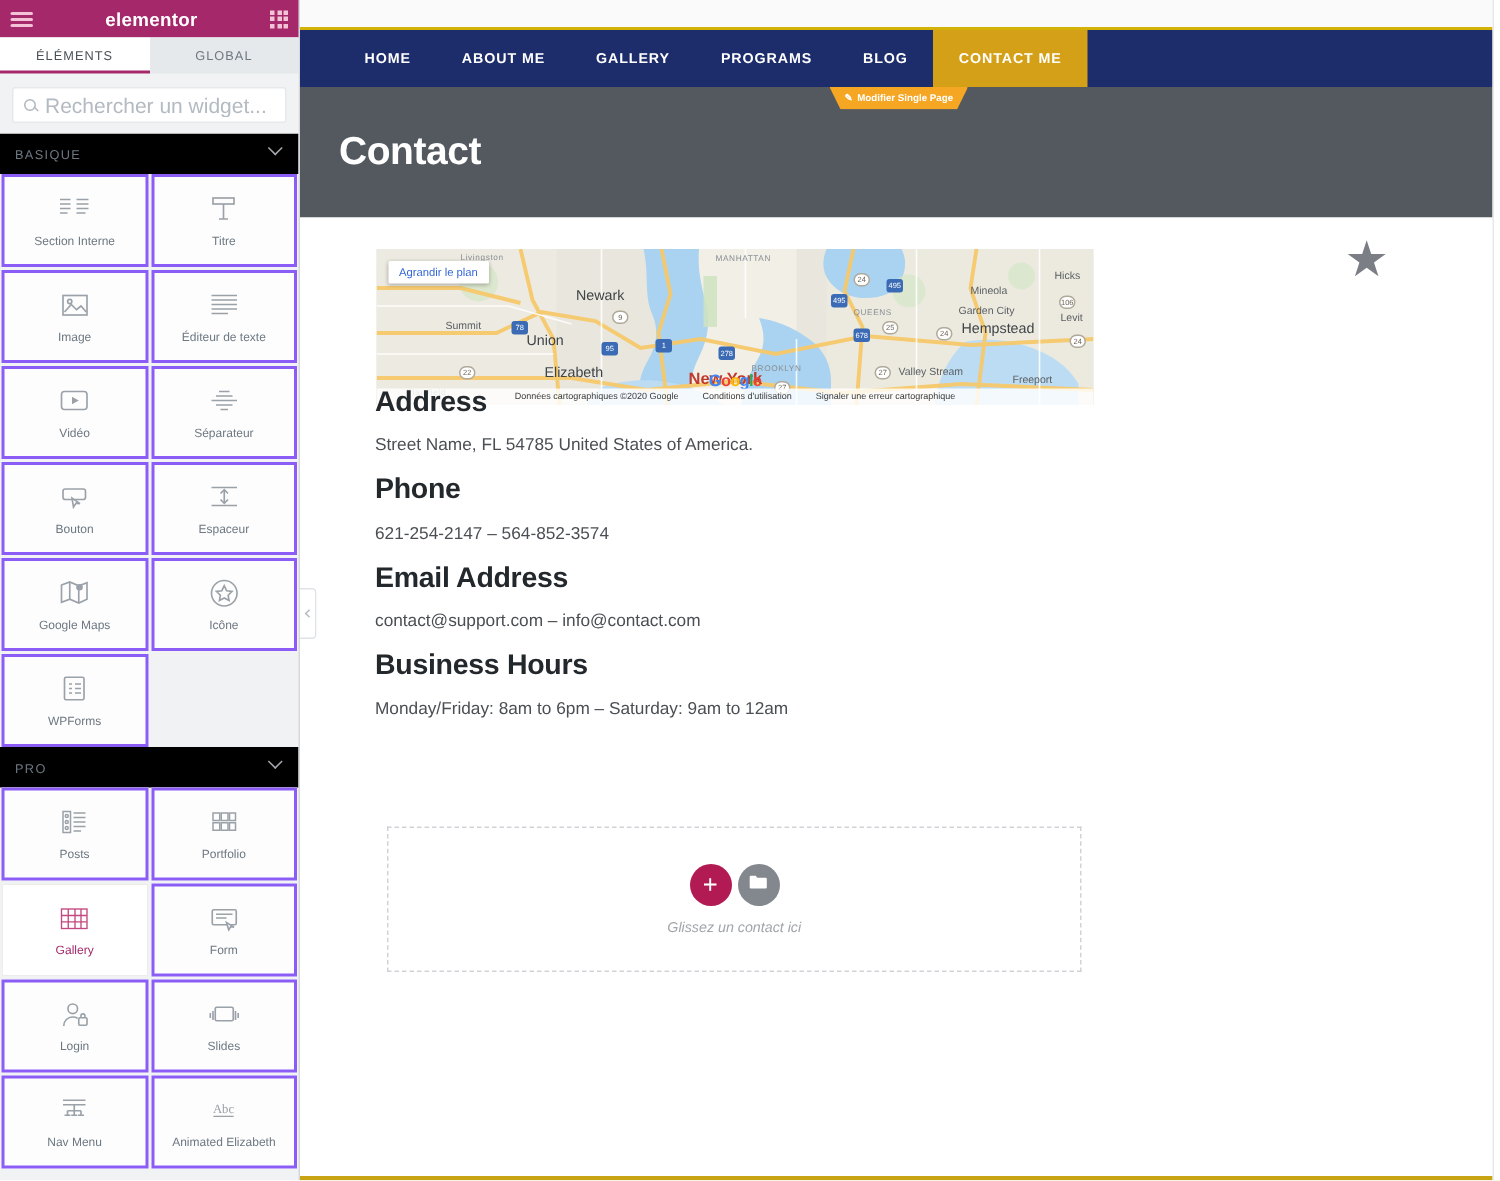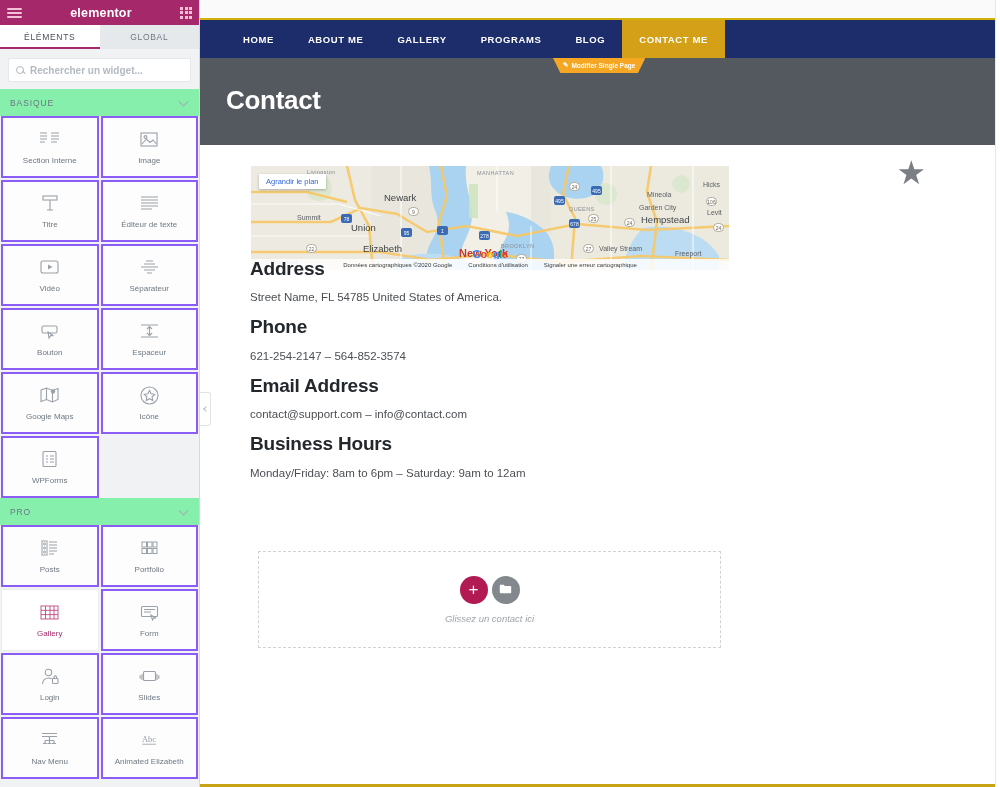--- a/index.html
+++ b/index.html
@@ -45,34 +45,34 @@
     height: 2.5px; background: #a4286a;
   }
 
   .sb-search-wrap { background: #f1f2f3; padding: 9px 8px 7px 8px; flex: 0 0 auto; }
   .sb-search {
     display: flex; align-items: center; gap: 6px;
     background: #ffffff; border: 1px solid #e6e9ec; border-radius: 2px;
     height: 24px; padding: 0 7px;
   }
   .sb-search input {
-    border: 0; outline: 0; font-size: 10px; color: #9aa3ab;
-    background: transparent; width: 100%; font-family: inherit; font-weight: bold;
+    border: 0; outline: 0; font-size: 14px; color: #9aa3ab;
+    background: transparent; width: 100%; font-family: inherit;
   }
   .sb-search input::placeholder { color: #b3bac1; }
   .mag { width: 8px; height: 8px; border: 1.2px solid #b0b7bd; border-radius: 50%;
          position: relative; flex: 0 0 auto; }
   .mag::after { content: ""; position: absolute; width: 4px; height: 1.2px;
          background: #b0b7bd; transform: rotate(45deg); right: -3px; bottom: 0px; }
 
   .sb-scroll { flex: 1; overflow: hidden; position: relative; }
 
   .cat-head {
-    display: flex; align-items: flex-end; justify-content: space-between;
-    padding: 9px 12px 8px 10px; background: #86efac;
+    display: flex; align-items: flex-start; justify-content: space-between;
+    padding: 9px 12px 8px 10px; background: #000000;
     font-size: 8.5px; letter-spacing: .9px; color: #6d7882; cursor: pointer; gap: 21px;
   }
   .chev { width: 7px; height: 7px; border-right: 1.3px solid #a4a9ae;
           border-bottom: 1.3px solid #a4a9ae; transform: rotate(45deg) translate(-2px,-2px); }
 
   .widget-grid { display: grid; grid-template-columns: 1fr 1fr; gap: 2px; padding: 0 1px; }
   .widget {
     background: #fdfdfd; height: 62px;
     display: flex; flex-direction: column; align-items: center; justify-content: center;
     gap: 7px; cursor: move; border: 2px solid #8b5cf6;
@@ -223,40 +223,40 @@
                 <g stroke="#9aa1a8" stroke-width="1.1">
                   <path d="M1 2h7M1 5h7M1 8h7M1 11h5"></path>
                   <path d="M12 2h8M12 5h8M12 8h8M12 11h6"></path>
                 </g>
               </svg>
             </span>
           <span class="wlabel">Section Interne</span>
         </div>
         <div class="widget">
           <span class="ico">
+              <svg width="20" height="18" viewBox="0 0 20 18">
+                <g stroke="#9aa1a8" stroke-width="1.1" fill="none">
+                  <rect x="3" y="2" width="14" height="4"></rect>
+                  <path d="M10 6v10M7 16h6"></path>
+                </g>
+              </svg>
+            </span>
+          <span class="wlabel">Titre</span>
+        </div>
+        <div class="widget">
+          <span class="ico">
               <svg width="20" height="17" viewBox="0 0 20 17">
                 <g stroke="#9aa1a8" stroke-width="1.1" fill="none">
                   <rect x="2" y="2" width="16" height="13"></rect>
                   <circle cx="6.5" cy="6" r="1.4"></circle>
                   <path d="M3 13l4.5-5 3.5 3.5L14 9l3.5 4"></path>
                 </g>
               </svg>
             </span>
           <span class="wlabel">Image</span>
-        </div>
-        <div class="widget">
-          <span class="ico">
-              <svg width="20" height="18" viewBox="0 0 20 18">
-                <g stroke="#9aa1a8" stroke-width="1.1" fill="none">
-                  <rect x="3" y="2" width="14" height="4"></rect>
-                  <path d="M10 6v10M7 16h6"></path>
-                </g>
-              </svg>
-            </span>
-          <span class="wlabel">Titre</span>
         </div>
         <div class="widget">
           <span class="ico">
               <svg width="21" height="16" viewBox="0 0 21 16">
                 <g stroke="#9aa1a8" stroke-width="1.1">
                   <path d="M2 2h17M2 5h17M2 8h17M2 11h17M2 14h11"></path>
                 </g>
               </svg>
             </span>
           <span class="wlabel">Éditeur de texte</span>

